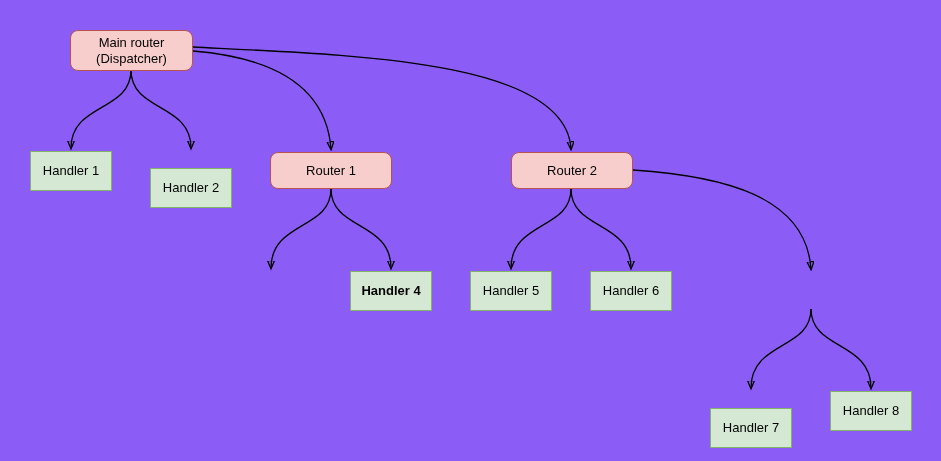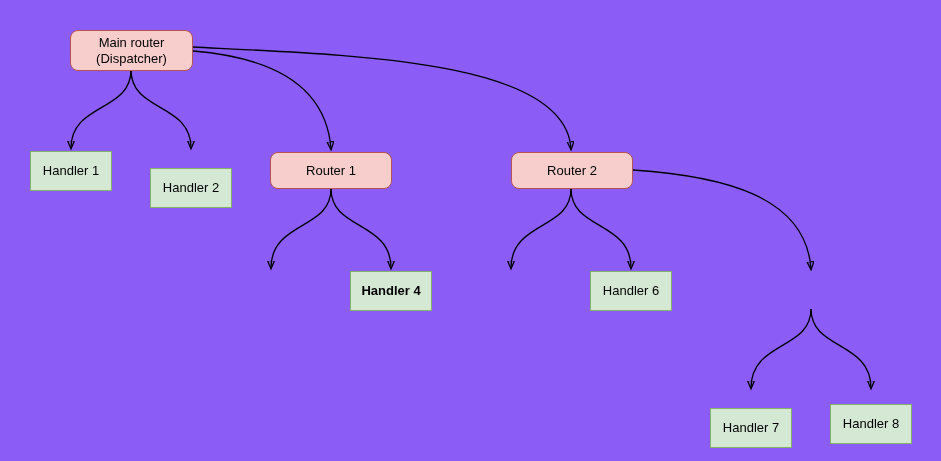--- a/index.html
+++ b/index.html
@@ -88,27 +88,30 @@
 
   <div class="node router" style="left:511px; top:152px; width:122px; height:37px;">
     <div>Router 2</div>
   </div>
 
 
   <div class="node handler" style="left:350px; top:271px; width:82px; height:40px;font-weight:bold;">
     <div>Handler 4</div>
   </div>
 
+  <div class="node handler" style="left:470px; top:271px; width:82px; height:40px;">
+    <div>Handler 5</div>
+  </div>
 
   <div class="node handler" style="left:590px; top:271px; width:82px; height:40px;">
     <div>Handler 6</div>
   </div>
 
 
   <div class="node handler" style="left:710px; top:408px; width:82px; height:40px;">
     <div>Handler 7</div>
   </div>
 
-  <div class="node handler" style="left:830px; top:391px; width:82px; height:40px;margin-top:13px;">
+  <div class="node handler" style="left:830px; top:391px; width:82px; height:40px;">
     <div>Handler 8</div>
   </div>
 
 </div>
 
 </body></html>

